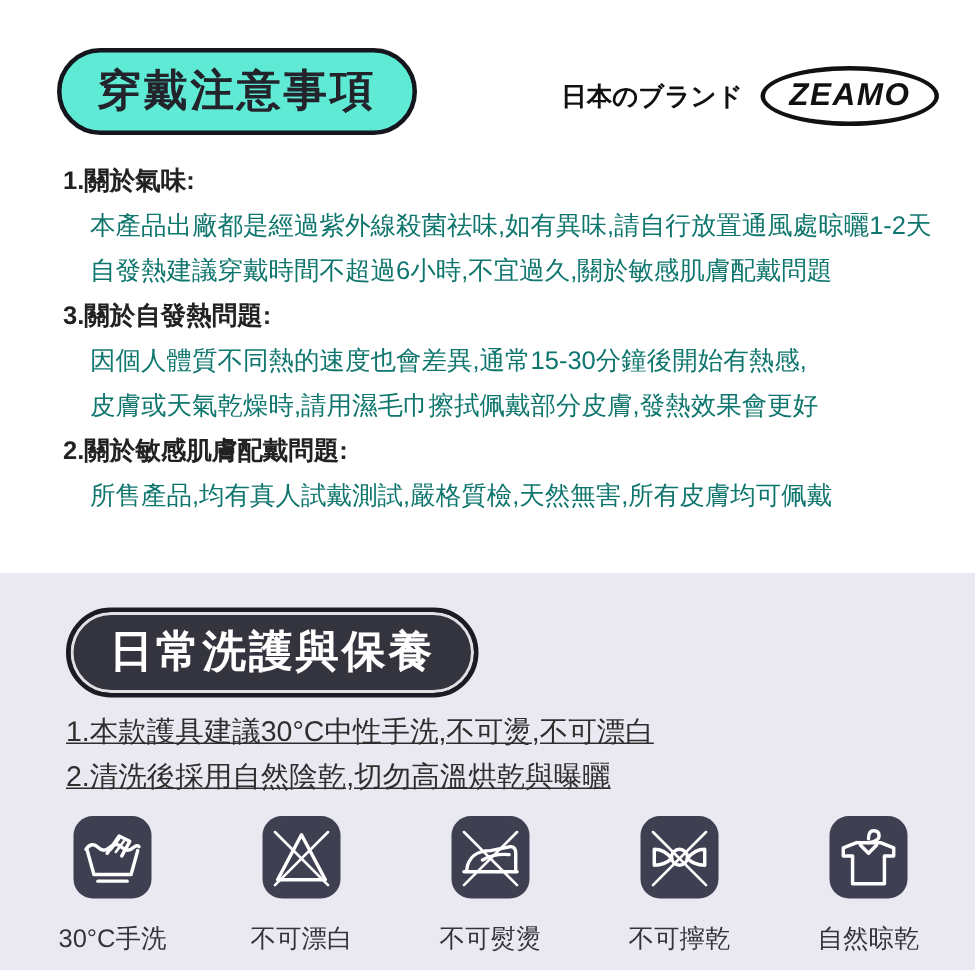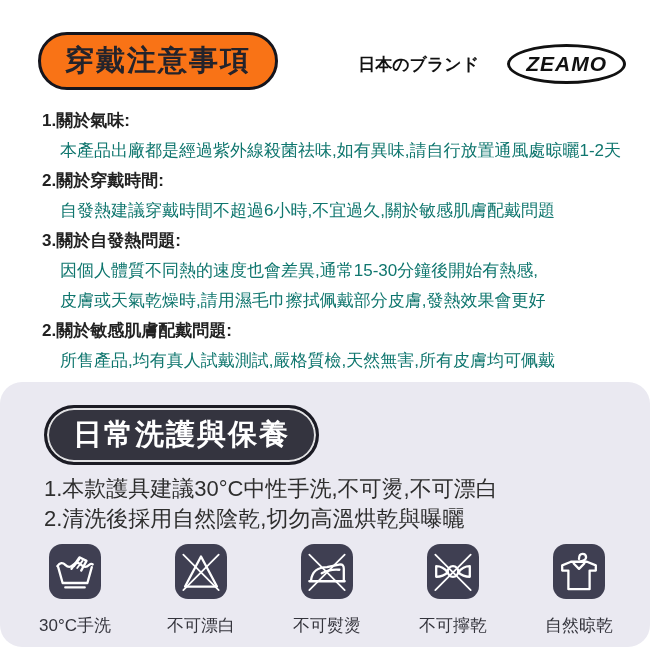--- a/index.html
+++ b/index.html
@@ -4,44 +4,44 @@
 <style>
   * { margin:0; padding:0; box-sizing:border-box; }
   html,body { background:#fff; }
   body { font-family:"Liberation Sans", sans-serif; color:#2b2b2b; }
   .page { position:relative; width:650px; height:647px; background:#ffffff; overflow:hidden; }
 
   
   .top-section { height:382px; background:#ffffff; padding-top:32px; }
   .header-row { display:flex; align-items:center; justify-content:space-between; padding:0 24px 0 38px; }
   .title-pill {
-    display:inline-block; background:#f97316; border:3px solid #15151d; border-radius:30px;
+    display:inline-block; background:#5eead4; border:3px solid #15151d; border-radius:30px;
     padding:6px 24px; font-size:29px; font-weight:700; color:#23232b; letter-spacing:2px;
   }
-  .brand { display:flex; align-items:center; gap:28px; margin-top:6px; }
+  .brand { display:flex; align-items:center; gap:12px; margin-top:6px; }
   .brand-label { font-size:17px; font-weight:700; color:#111; }
   .brand-logo {
     display:inline-block; border:3px solid #111; border-radius:50%;
     padding:5px 16px; font-size:21px; font-weight:800; font-style:italic;
     color:#111; letter-spacing:1px;
   }
 
   .notes { margin-top:16px; font-size:17px; line-height:30px; }
   .note-heading { font-weight:700; padding-left:42px; color:#222; }
   .note-line { padding-left:60px; color:#0f766e; }
 
   
-  .care-section { height:265px; background:#eae9f1; padding-top:23px;border-radius:22px; }
+  .care-section { height:265px; background:#eae9f1; padding-top:23px; }
   .care-pill {
     display:inline-block; margin-left:44px; background:#34343f; border:3px solid #1b1b24;
     box-shadow: inset 0 0 0 2px rgba(255,255,255,0.85);
     border-radius:30px; padding:7px 26px; font-size:29px; font-weight:700;
     color:#ffffff; letter-spacing:2px;
   }
-  .care-instructions { margin-top:9px; padding-left:44px; font-size:22px; line-height:30px; color:#2e2e2e; }
+  .care-instructions { margin-top:9px; padding-left:44px; font-size:19px; line-height:30px; color:#2e2e2e;text-decoration:underline; }
   .icons-row { display:flex; justify-content:space-between; padding:0 30px 0 34px; margin-top:10px;gap:44px; }
   .icon-cell { display:flex; flex-direction:column; align-items:center; width:96px; }
   .icon-box {
     width:52px; height:55px; background:#3f3f52; border-radius:13px;
     display:flex; align-items:center; justify-content:center;
   }
   .icon-box svg { width:46px; height:49px; }
   .icon-label { margin-top:15px; font-size:17px; color:#34343c; white-space:nowrap; }
   svg .s { fill:none; stroke:#fff; stroke-width:2.6; stroke-linecap:round; stroke-linejoin:round; }
   svg .x { fill:none; stroke:#fff; stroke-width:2; stroke-linecap:round; }
@@ -59,21 +59,20 @@
         <span class="brand-logo">ZEAMO</span>
       </div>
     </div>
 
     <div class="notes">
       <div class="note">
         <div class="note-heading">1.關於氣味:</div>
         <div class="note-line">本產品出廠都是經過紫外線殺菌祛味,如有異味,請自行放置通風處晾曬1-2天</div>
       </div>
       <div class="note">
-        <div class="note-heading">2.關於穿戴時間:</div>
         <div class="note-line">自發熱建議穿戴時間不超過6小時,不宜過久,關於敏感肌膚配戴問題</div>
       </div>
       <div class="note">
         <div class="note-heading">3.關於自發熱問題:</div>
         <div class="note-line">因個人體質不同熱的速度也會差異,通常15-30分鐘後開始有熱感,</div>
         <div class="note-line">皮膚或天氣乾燥時,請用濕毛巾擦拭佩戴部分皮膚,發熱效果會更好</div>
       </div>
       <div class="note">
         <div class="note-heading">2.關於敏感肌膚配戴問題:</div>
         <div class="note-line">所售產品,均有真人試戴測試,嚴格質檢,天然無害,所有皮膚均可佩戴</div>

